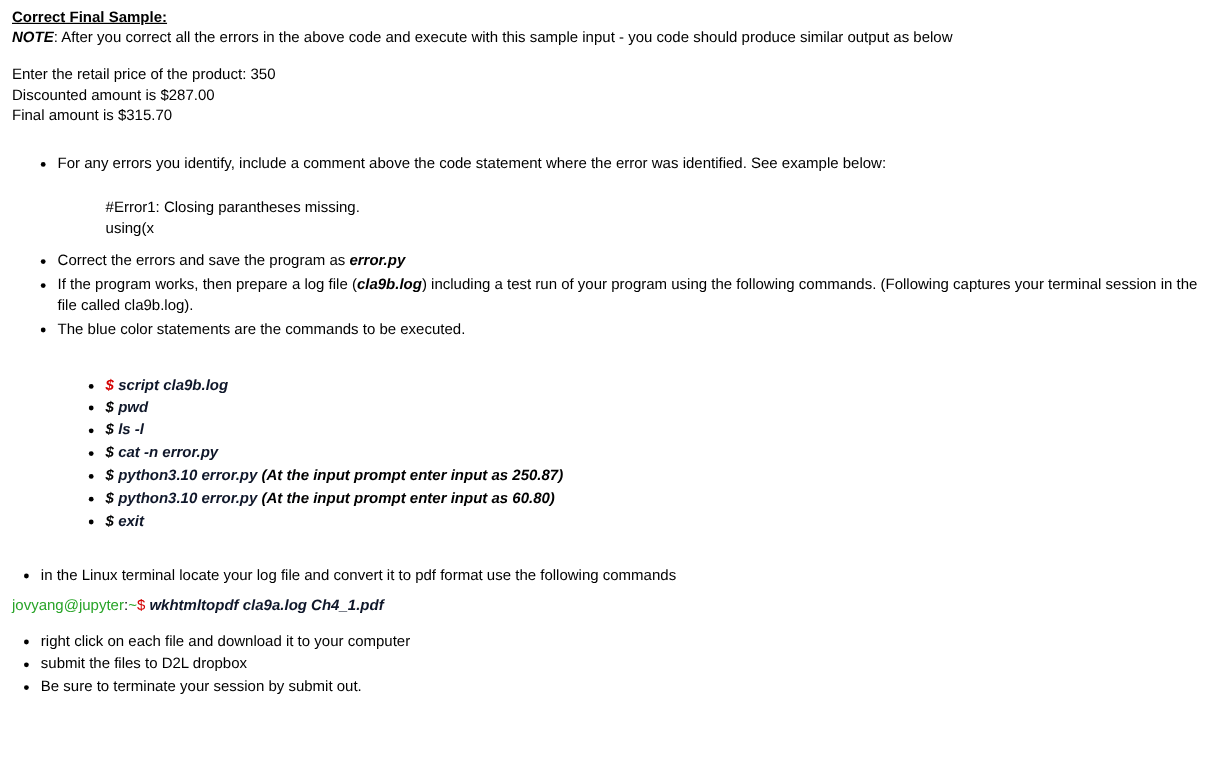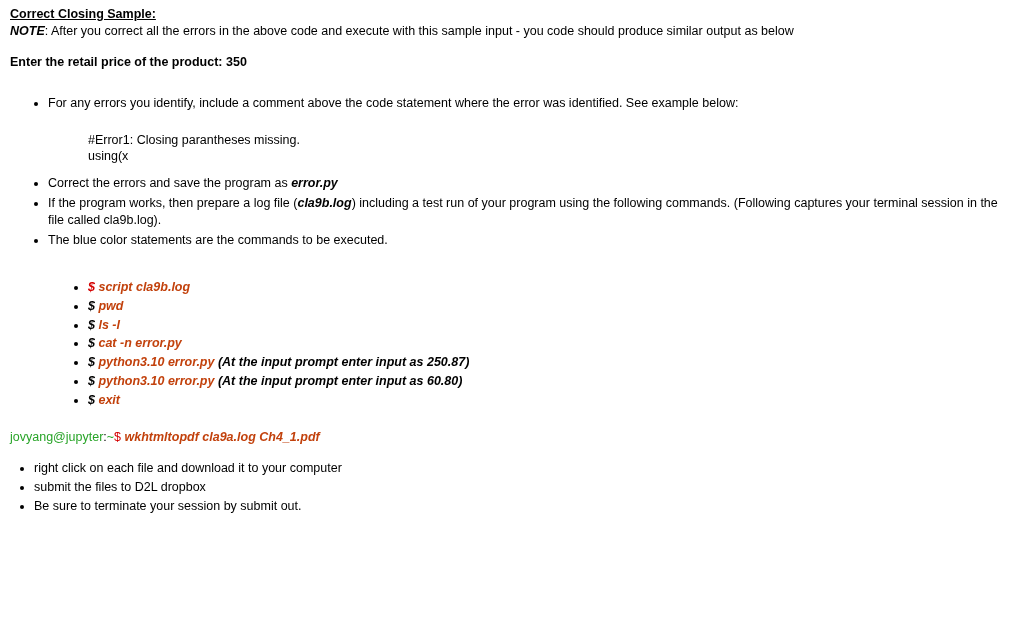--- a/index.html
+++ b/index.html
@@ -10,47 +10,49 @@
       line-height: 1.35;
       color: #000;
       background: #fff;
       max-width: 1024px;
     }
     .heading-underline {
       text-decoration: underline;
       font-weight: bold;
     }
     .bold { font-weight: bold; font-style: italic; }
-    .sample-block { margin-top: 14px; margin-bottom: 24px; font-weight: bold; }
+    .sample-block { margin-top: 14px; margin-bottom: 24px; }
     ul.main { margin: 10px 0 10px 0; padding-left: 38px; }
     ul.main > li { margin-bottom: 3px; }
     .code-indent { margin-left: 40px; margin-top: 20px; margin-bottom: 10px; }
     ul.cmds { margin: 10px 0 10px 40px; padding-left: 38px; }
     ul.cmds li { margin-bottom: 2px; }
     ul.final { margin: 8px 0; padding-left: 24px; }
     ul.final li { margin-bottom: 2px; }
     .red { color: #d40000; }
-    .blue { color: #c2410c; }
+    .blue { color: #0f172a; }
     .green { color: #28a428; text-align: right; }
     .dollar-red { color: #d40000; }
     .spacer { height: 10px; }
     .spacer-sm { height: 6px; }
   </style>
 </head>
 <body>
 
 <div>
 
   <div>
-    <span class="heading-underline">Correct Closing Sample:</span><br>
+    <span class="heading-underline">Correct Final Sample:</span><br>
     <span class="bold">NOTE</span><span>: After you correct all the errors in the above code and execute with this sample input - you code should produce similar output as below</span>
   </div>
 
   <div class="sample-block">
     <div>Enter the retail price of the product: 350</div>
+    <div>Discounted amount is $287.00</div>
+    <div>Final amount is $315.70</div>
   </div>
 
   <ul class="main">
     <li>
       <span>For any errors you identify, include a comment above the code statement where the error was identified. See example below:</span>
       <div class="code-indent">
         <div>#Error1: Closing parantheses missing.</div>
         <div>using(x</div>
       </div>
     </li>
@@ -72,20 +74,23 @@
     <li><span>$ </span><span class="blue">pwd</span></li>
     <li><span>$ </span><span class="blue">ls -l</span></li>
     <li><span>$ </span><span class="blue">cat -n error.py</span></li>
     <li><span>$ </span><span class="blue">python3.10 error.py</span><span> (At the input prompt enter input as  250.87)</span></li>
     <li><span>$ </span><span class="blue">python3.10 error.py</span><span> (At the input prompt enter input as  60.80)</span></li>
     <li><span>$ </span><span class="blue">exit</span></li>
   </ul>
 
   <div class="spacer"></div>
 
+  <ul class="final">
+    <li>in the Linux terminal locate your log file and convert it to pdf format use the following commands</li>
+  </ul>
   <div>
     <span class="green">jovyang@jupyter</span><span>:</span><span class="green">~</span><span class="dollar-red">$ </span><span class="blue bold">wkhtmltopdf  cla9a.log   Ch4_1.pdf</span>
   </div>
 
   <div class="spacer-sm"></div>
 
 
 
   <ul class="final">
     <li>right click on each file and download it to your computer</li>

